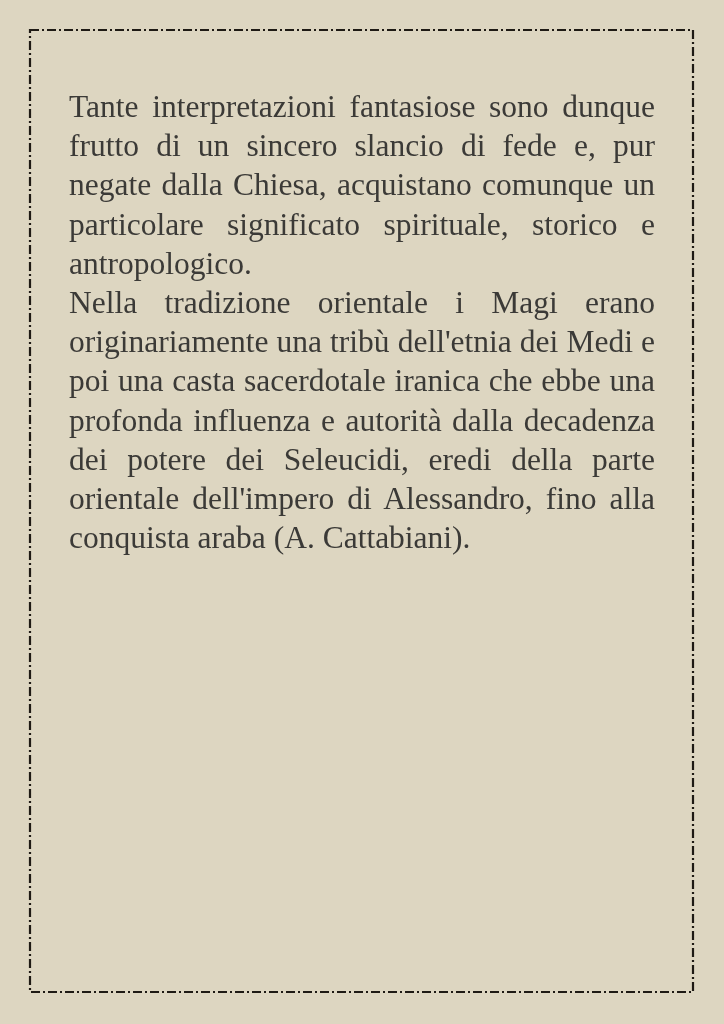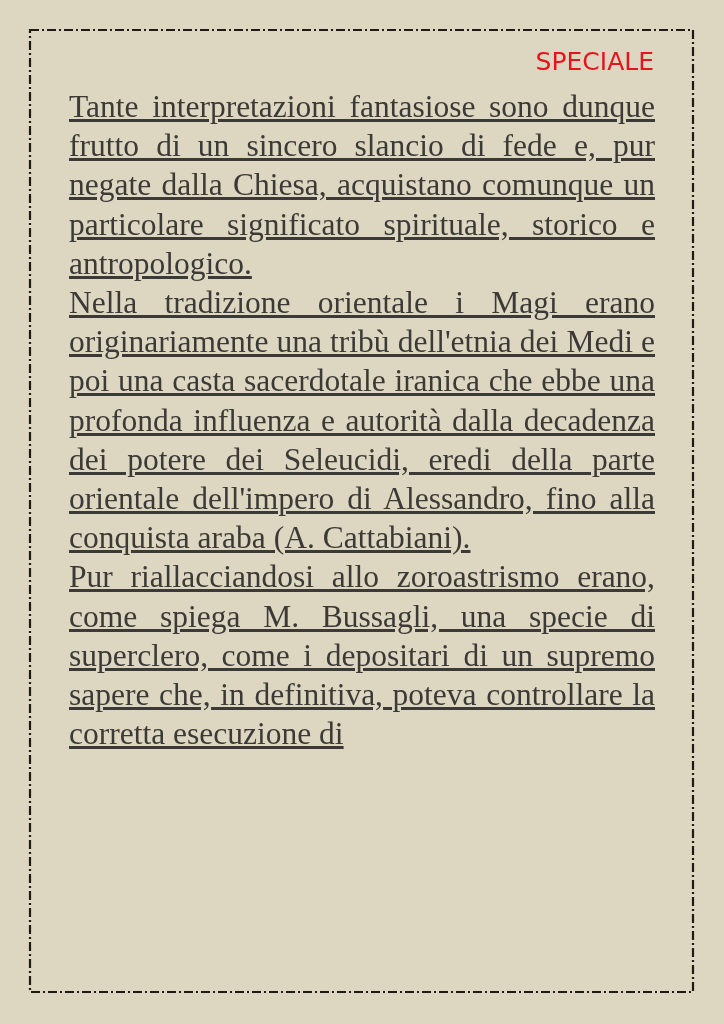--- a/index.html
+++ b/index.html
@@ -45,31 +45,28 @@
       font-family: "Liberation Serif", "DejaVu Serif", serif;
       font-size: 31.5px;
       line-height: 39.2px;
       color: #3b3a37;
       text-align: justify;
       hyphens: none;
     }
     .body-text p {
       margin: 0;
       padding: 0;
-      text-decoration: underline;
     }
   </style>
 </head>
 <body>
 
 <div class="frame">
   <svg viewBox="0 0 665 964" xmlns="http://www.w3.org/2000/svg">
     <rect x="1" y="1" width="663" height="962" fill="none" stroke="#1e1a14" stroke-width="2.2" stroke-dasharray="9 3 2 3"></rect>
   </svg>
 
-  <div class="section-label">SPECIALE</div>
 
   <div class="body-text">
     <p>Tante interpretazioni fantasiose sono dunque frutto di un sincero slancio di fede e, pur negate dalla Chiesa, acquistano comunque un particolare significato spirituale, storico e antropologico.</p>
     <p>Nella tradizione orientale i Magi erano originariamente una tribù dell'etnia dei Medi e poi una casta sacerdotale iranica che ebbe una profonda influenza e autorità dalla decadenza dei potere dei Seleucidi, eredi della parte orientale dell'impero di Alessandro, fino alla conquista araba (A. Cattabiani).</p>
-    <p>Pur riallacciandosi allo zoroastrismo erano, come spiega M. Bussagli, una specie di superclero, come i depositari di un supremo sapere che, in definitiva, poteva controllare la corretta esecuzione di</p>
   </div>
 </div>
 
 </body></html>

